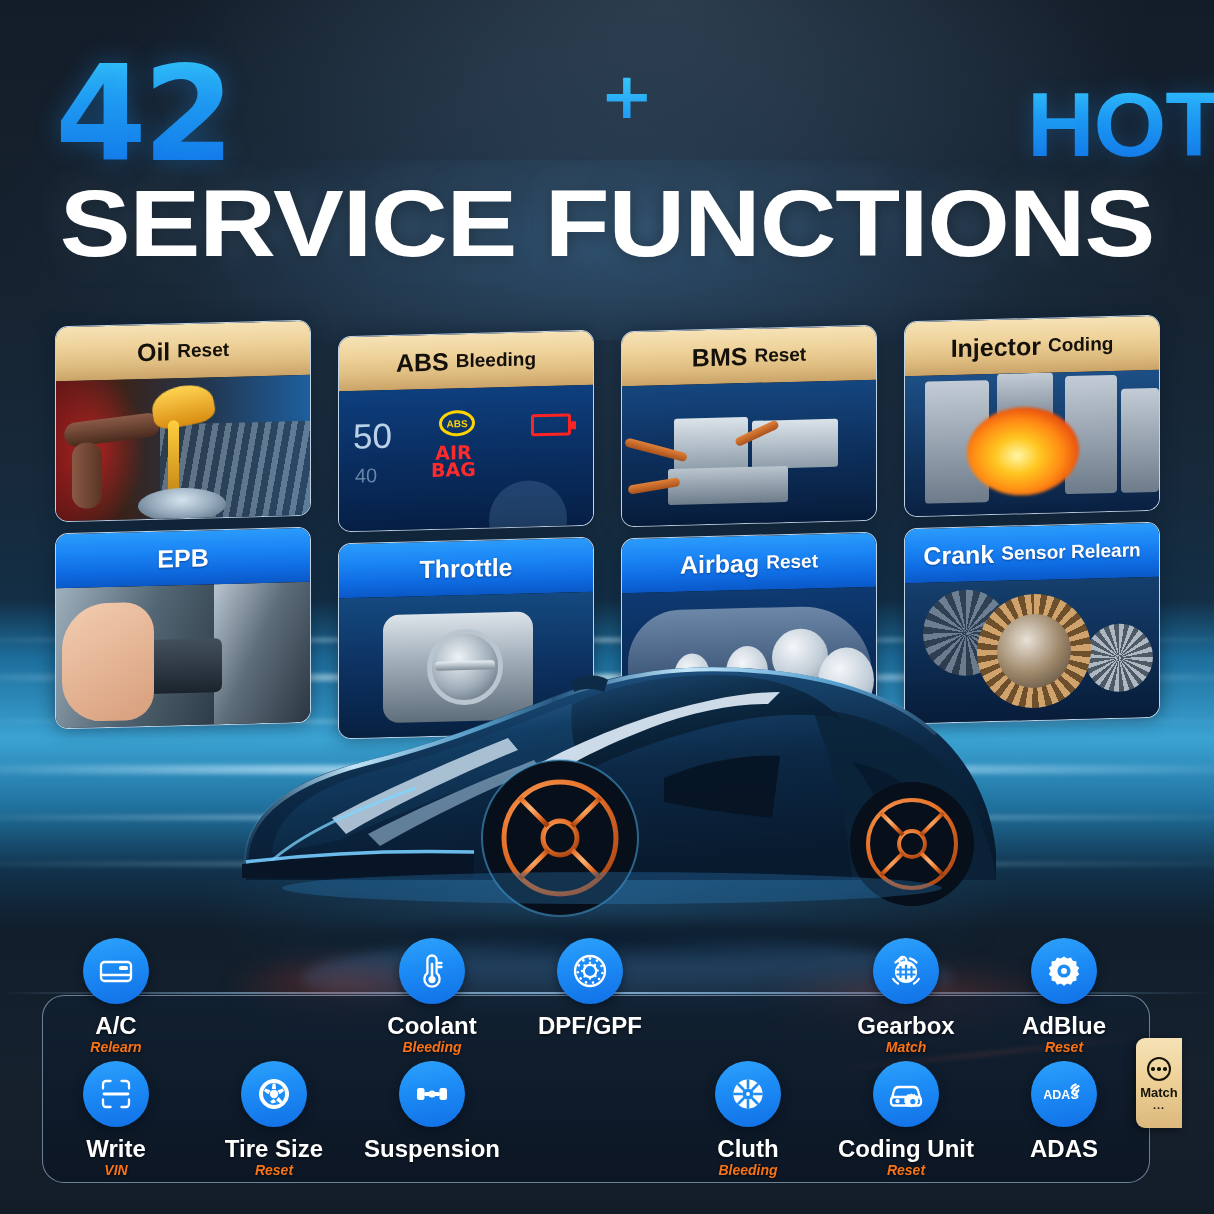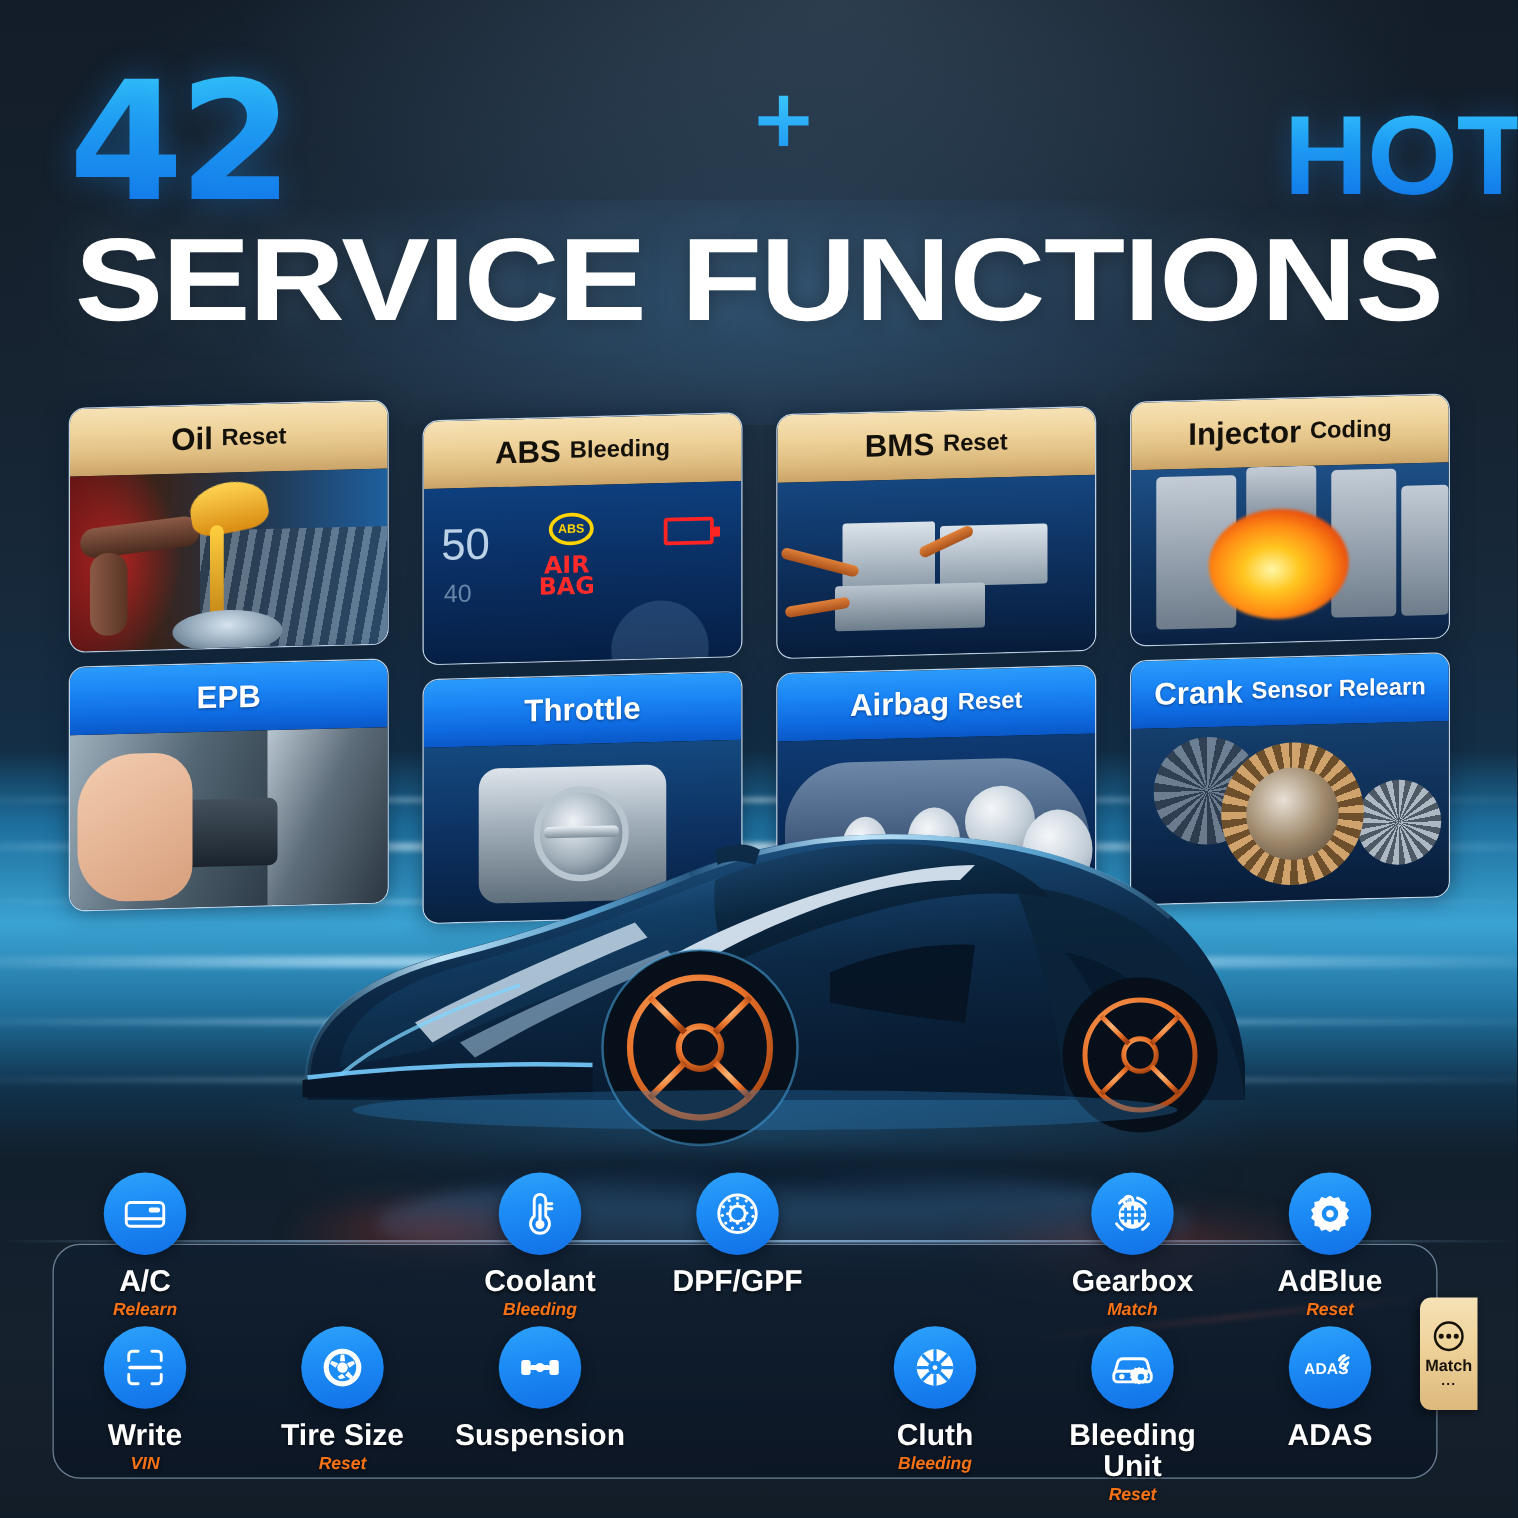--- a/index.html
+++ b/index.html
@@ -646,21 +646,21 @@
       <div class="icell" style="left: 795px; top: 123px;">
         <div class="ic-circle">
           <svg viewBox="0 0 40 40">
             <path d="M6 24 L8 16.5 C8.6 14.2 10.2 13 12.6 13 H27.4 C29.8 13 31.4 14.2 32 16.5 L34 24" stroke="#fff" fill="none" stroke-width="2.3" stroke-linecap="round" stroke-linejoin="round"></path>
             <rect x="5" y="23" width="30" height="8.5" rx="3" stroke="#fff" fill="none" stroke-width="2.3" stroke-linecap="round" stroke-linejoin="round"></rect>
             <circle cx="11.5" cy="27.2" r="2.1" fill="#fff"></circle>
             <path d="M25.5 22.5 l1.7 1.1 1.9-.6 1 1.7 2 .4 -.1 2 1.5 1.3 -.9 1.7 .9 1.7 -1.5 1.3 .1 2 -2 .4 -1 1.7 -1.9-.6 -1.7 1.1 -1.7-1.1 -1.9 .6 -1-1.7 -2-.4 .1-2 -1.5-1.3 .9-1.7 -.9-1.7 1.5-1.3 -.1-2 2-.4 1-1.7 1.9 .6 Z" fill="#fff" transform="translate(0,-3) scale(.92) translate(2,2)"></path>
             <circle cx="26.8" cy="27.6" r="2.6" fill="#1d8df6"></circle>
           </svg>
         </div>
-        <div class="ic-main">Bleeding Unit</div>
+        <div class="ic-main">Coding Unit</div>
         <div class="ic-sub">Reset</div>
       </div>
       <div class="icell" style="left: 953px; top: 123px;">
         <div class="ic-circle">
           <svg viewBox="0 0 40 40">
             <text x="17" y="25" font-size="12.5" font-weight="bold" fill="#fff" text-anchor="middle" font-family="sans-serif">ADAS</text>
             <g stroke="#fff" fill="none" stroke-width="2.3" stroke-linecap="round" stroke-linejoin="round">
               <path d="M27.5 14 A6.5 6.5 0 0 1 31.5 10.5"></path>
               <path d="M28.5 18 A10 10 0 0 1 34.5 12.2"></path>
             </g>

